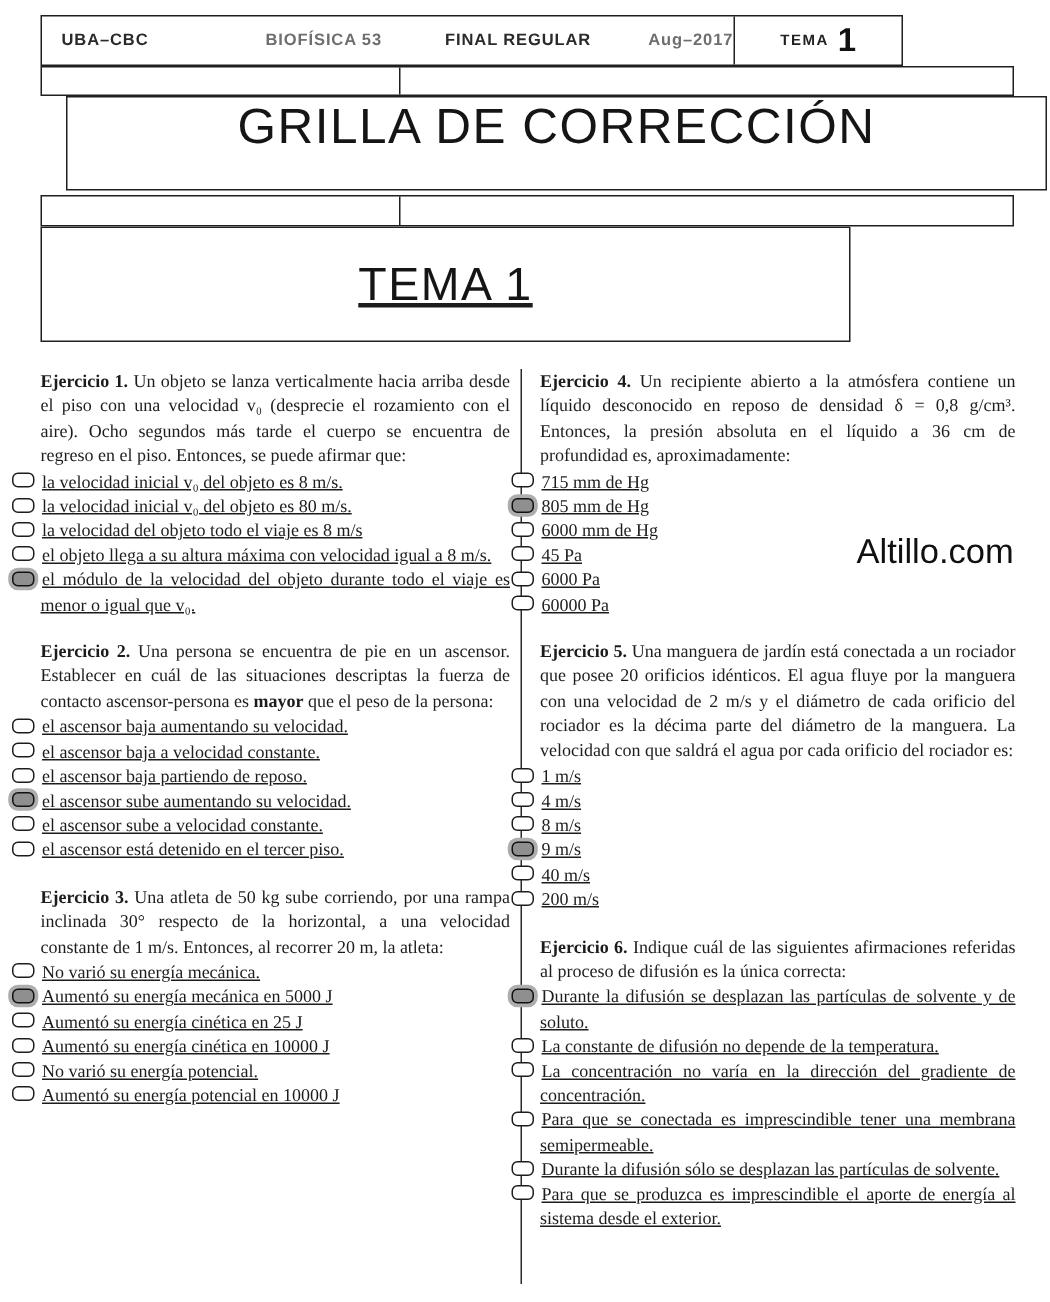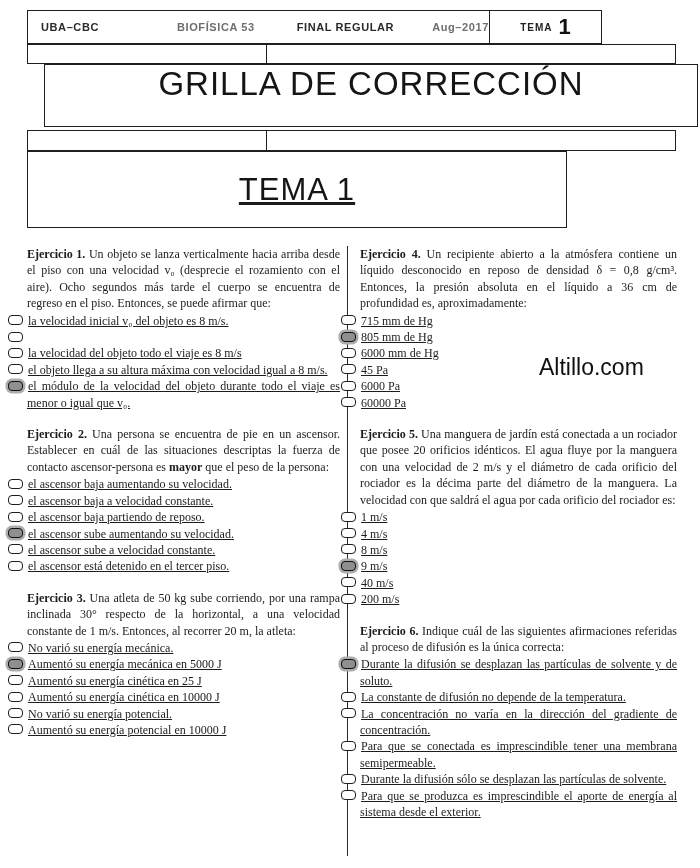--- a/index.html
+++ b/index.html
@@ -41,21 +41,21 @@
   .exercise{margin-bottom:15px;}
   .intro{text-align:justify;margin:0 0 1px 0;}
   .ex-label{font-weight:bold;}
   .seg-b{font-weight:bold;}
   .option{text-indent:-19px;text-align:justify;text-decoration:underline;}
   .cbx{display:inline-block;width:13px;height:8px;border:1.6px solid #1d1d1d;
     border-radius:4px;margin-right:5px;vertical-align:baseline;position:relative;top:0.5px;
     background:#fff;text-indent:0;}
   .cbx.filled{background:#8f8f8f;box-shadow:0 0 0 2.5px #adadad;border-color:#111;}
   
-  .watermark{position:absolute;left:539px;top:354px;
+  .watermark{position:absolute;left:571px;top:354px;
     font-family:"Liberation Sans","DejaVu Sans",sans-serif;font-size:23px;color:#101010;}
 </style>
 </head>
 <body>
 
 <div class="box hdr-row">
   <div class="hdr-left">
     <span class="hdr-cell strong c1">UBA–CBC</span>
     <span class="hdr-cell muted c2">BIOFÍSICA 53</span>
     <span class="hdr-cell strong c3">FINAL REGULAR</span>
@@ -81,21 +81,21 @@
 
 <div class="box tema-row">
   <span class="big-title2">TEMA 1</span>
 </div>
 
 <div class="col-divider"></div>
 <div class="col" id="col-left">
     <div class="exercise">
       <p class="intro"><span class="ex-label">Ejercicio 1.</span> <span>Un objeto se lanza verticalmente hacia arriba desde el piso con una velocidad v₀ (desprecie el rozamiento con el aire). Ocho segundos más tarde el cuerpo se encuentra de regreso en el piso. Entonces, se puede afirmar que:</span></p>
       <div class="option"><span class="cbx"></span><span>la velocidad inicial v₀ del objeto es 8 m/s.</span></div>
-      <div class="option"><span class="cbx"></span></div>
+      <div class="option"><span class="cbx"></span><span>la velocidad inicial v₀ del objeto es 80 m/s.</span></div>
       <div class="option"><span class="cbx"></span><span>la velocidad del objeto todo el viaje es 8 m/s</span></div>
       <div class="option"><span class="cbx"></span><span>el objeto llega a su altura máxima con velocidad igual a 8 m/s.</span></div>
       <div class="option"><span class="cbx filled"></span><span>el módulo de la velocidad del objeto durante todo el viaje es menor o igual que v₀.</span></div>
     </div>
     <div class="exercise">
       <p class="intro"><span class="ex-label">Ejercicio 2.</span> <span>Una persona se encuentra de pie en un ascensor. Establecer en cuál de las situaciones descriptas la fuerza de contacto ascensor-persona es </span><span class="seg-b">mayor</span><span> que el peso de la persona:</span></p>
       <div class="option"><span class="cbx"></span><span>el ascensor baja aumentando su velocidad.</span></div>
       <div class="option"><span class="cbx"></span><span>el ascensor baja a velocidad constante.</span></div>
       <div class="option"><span class="cbx"></span><span>el ascensor baja partiendo de reposo.</span></div>
       <div class="option"><span class="cbx filled"></span><span>el ascensor sube aumentando su velocidad.</span></div>

